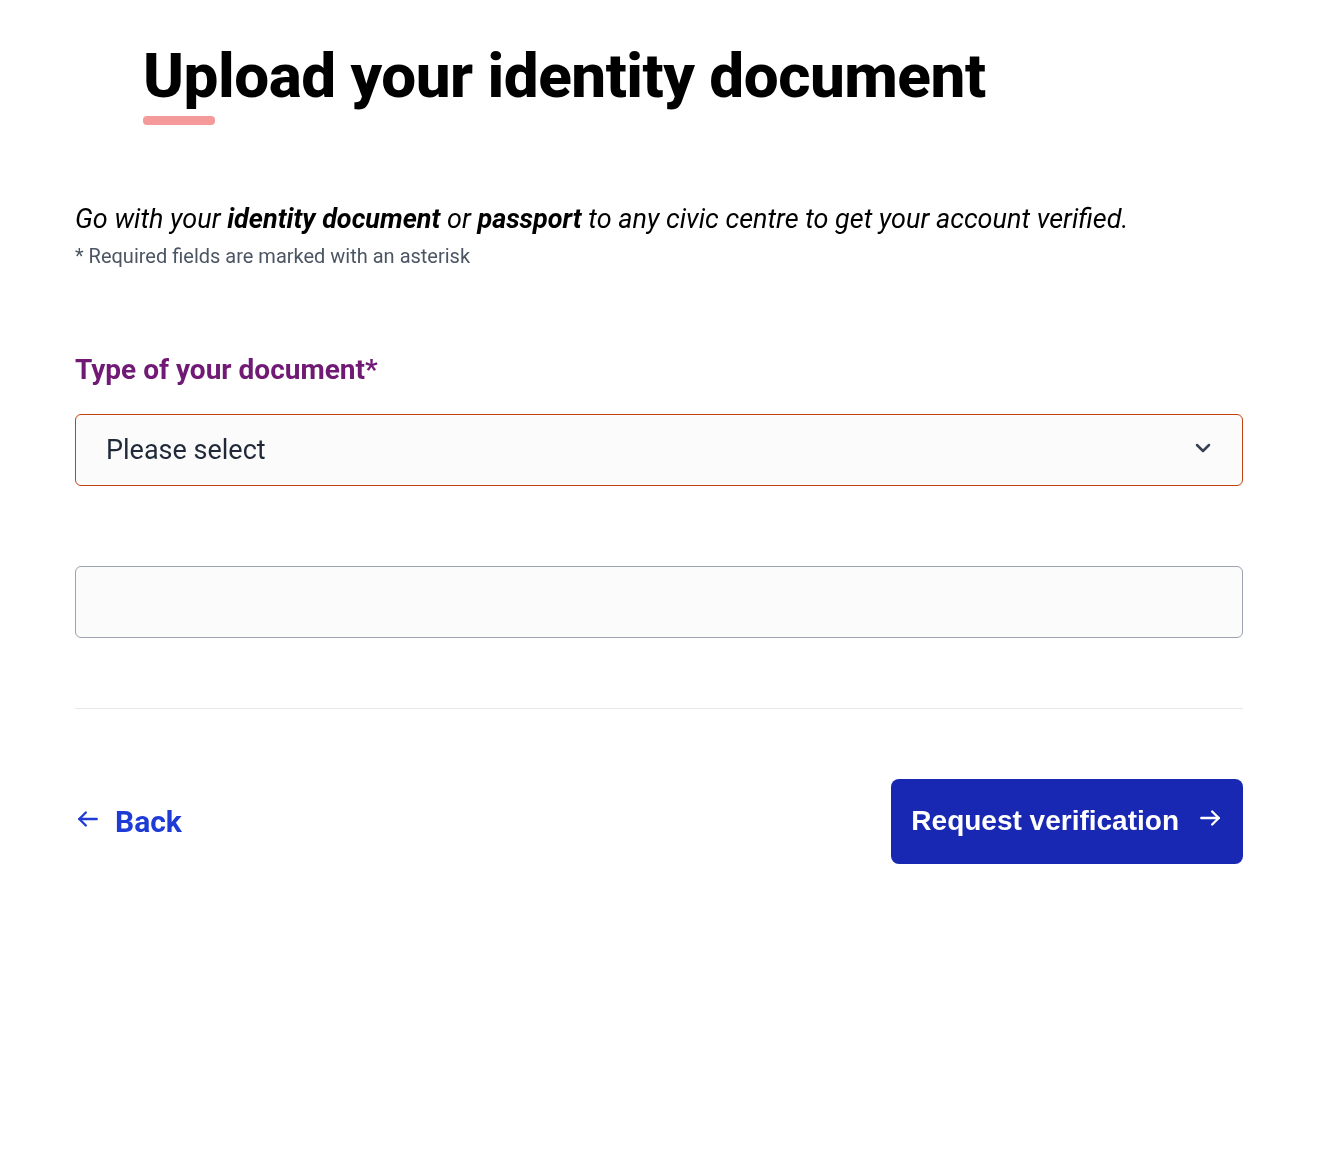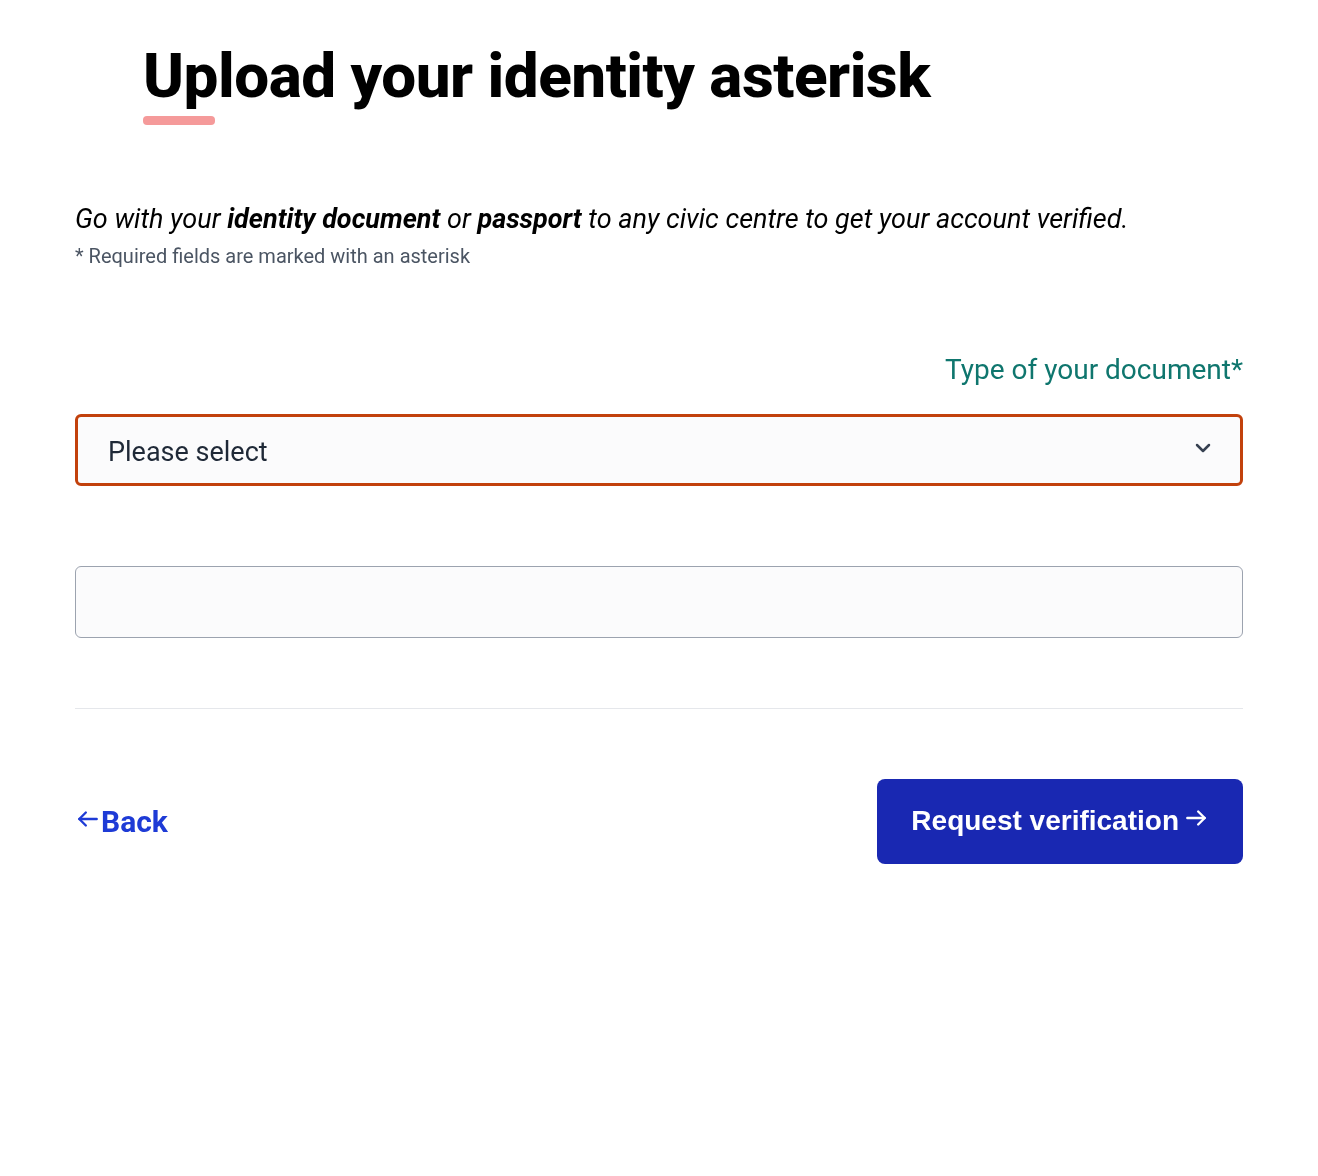--- a/index.html
+++ b/index.html
@@ -49,37 +49,36 @@
     .required-note {
       margin-top: 6px;
       font-size: 20px;
       color: #4b5563;
     }
     .form-section {
       margin-top: 85px;
     }
     .field-label {
       font-size: 28px;
-      font-weight: 400;
+      font-weight: 700;
       margin-bottom: 28px;
-      color: #0f766e;
-      text-align: right;
+      color: #701a75;
     }
     .select-wrap {
       position: relative;
       width: 100%;
     }
     .select-field {
       width: 100%;
       height: 72px;
       padding: 0 50px 0 30px;
       font-size: 27px;
       color: #1f2937;
       background: #fbfbfc;
-      border: 3px solid #c2410c;
+      border: 1px solid #c2410c;
       border-radius: 6px;
       appearance: none;
       -webkit-appearance: none;
       -moz-appearance: none;
       cursor: pointer;
       line-height: 70px;
     }
     .chevron-icon {
       position: absolute;
       right: 28px;
@@ -108,53 +107,53 @@
     }
     .actions {
       margin-top: 70px;
       display: flex;
       justify-content: space-between;
       align-items: center;
     }
     .back-link {
       display: inline-flex;
       align-items: center;
-      gap: 0;
+      gap: 14px;
       color: #1e3bd6;
       font-size: 30px;
       font-weight: 700;
       text-decoration: none;
       cursor: pointer;
     }
     .back-link .arrow-icon {
       color: #1e3bd6;
     }
     .submit-button {
       display: inline-flex;
       align-items: center;
-      gap: 4px;
+      gap: 18px;
       background: #1928b2;
       color: #ffffff;
       font-size: 28px;
       font-weight: 700;
-      padding: 26px 34px;
+      padding: 26px 20px;
       border: none;
       border-radius: 8px;
       cursor: pointer;
     }
     .submit-button .arrow-icon {
       color: #ffffff;
     }
   </style>
 </head>
 <body>
 
 
 
-<h1 class="page-title">Upload your identity asterisk</h1>
+<h1 class="page-title">Upload your identity document</h1>
 
 <div class="intro">
   <span>Go with your </span><strong>identity document</strong><span> or </span><strong>passport</strong><span> to any civic centre to get your account verified.</span>
   <br>
 </div>
 <div class="required-note">* Required fields are marked with an asterisk</div>
 
 <div class="form-section">
   <div class="field-label">Type of your document*</div>
   <div class="select-wrap">

